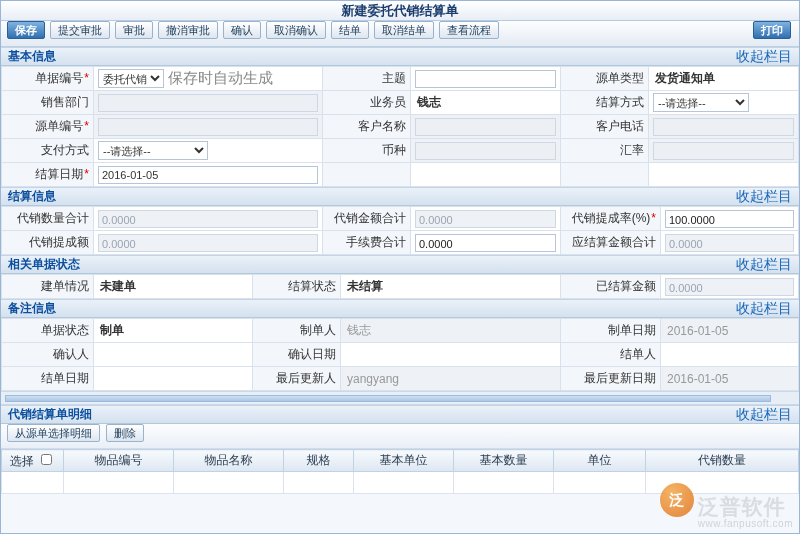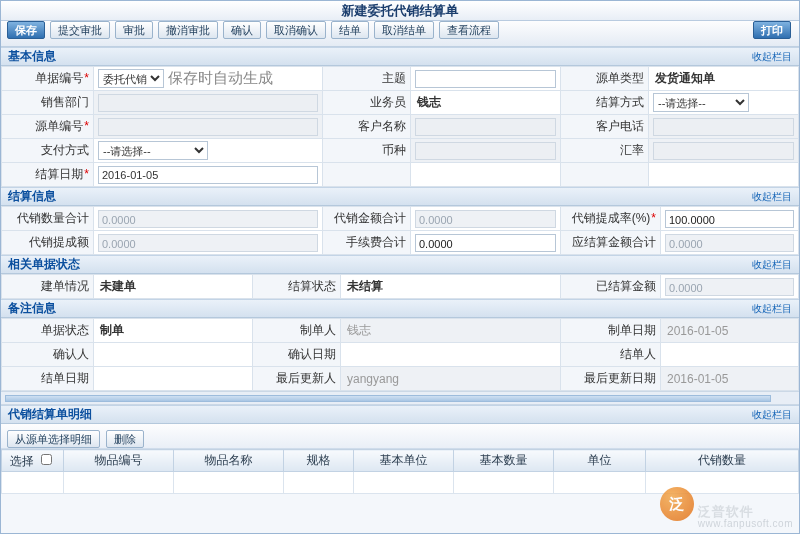--- a/index.html
+++ b/index.html
@@ -70,21 +70,21 @@
     padding: 0 7px;
     justify-content: space-between;
   }
   .section-head .stitle {
     color: #0b4f9e;
     font-weight: bold;
     font-size: 12px;
   }
   .collapse-link {
     color: #1967b8;
-    font-size: 10px;
+    font-size: 14px;
     cursor: pointer;
   }
   table.form {
     width: 100%;
     border-collapse: collapse;
     background: #4c1d95;
     table-layout: fixed;
   }
   table.form td {
     border: 1px solid #d9e2ec;
@@ -153,21 +153,21 @@
   .strip .fill {
     position: absolute; left: 4px; top: 3px;
     height: 7px; width: 96%;
     background: linear-gradient(#cfe0f2, #a9c6e4);
     border: 1px solid #9dbcdc;
   }
   
   .detail-tools {
     height: 25px;
     background: linear-gradient(#fdfdfe, #e9eff7);
-    display: flex; align-items: flex-end;
+    display: flex; align-items: flex-start;
     padding: 0 6px; gap: 6px;
     border-bottom: 1px solid #cfdceb;
   }
   table.grid {
     width: 100%;
     border-collapse: collapse;
     table-layout: fixed;
   }
   table.grid th {
     height: 22px;
@@ -192,21 +192,21 @@
     pointer-events: none;
   }
   .wm-circle {
     width: 34px; height: 34px; border-radius: 50%;
     background: radial-gradient(circle at 35% 30%, #f3a84c, #e2701a);
     display: flex; align-items: center; justify-content: center;
     color: #fff; font-size: 15px; font-weight: bold;
     margin-right: 4px;
   }
   .wm-text { line-height: 1.05; }
-  .wm-cn { font-size: 13px; font-weight: bold; color: #d4d9de; letter-spacing: 1px; margin-top: 25px; }
+  .wm-cn { font-size: 21px; font-weight: bold; color: #d4d9de; letter-spacing: 1px; margin-top: 25px; }
   .wm-en { font-size: 10px; color: #c8ced5; letter-spacing: 0.5px; }
 </style>
 </head>
 <body>
 
 <div class="app">
 
   <div class="titlebar">
     <span>新建委托代销结算单</span>
   </div>

